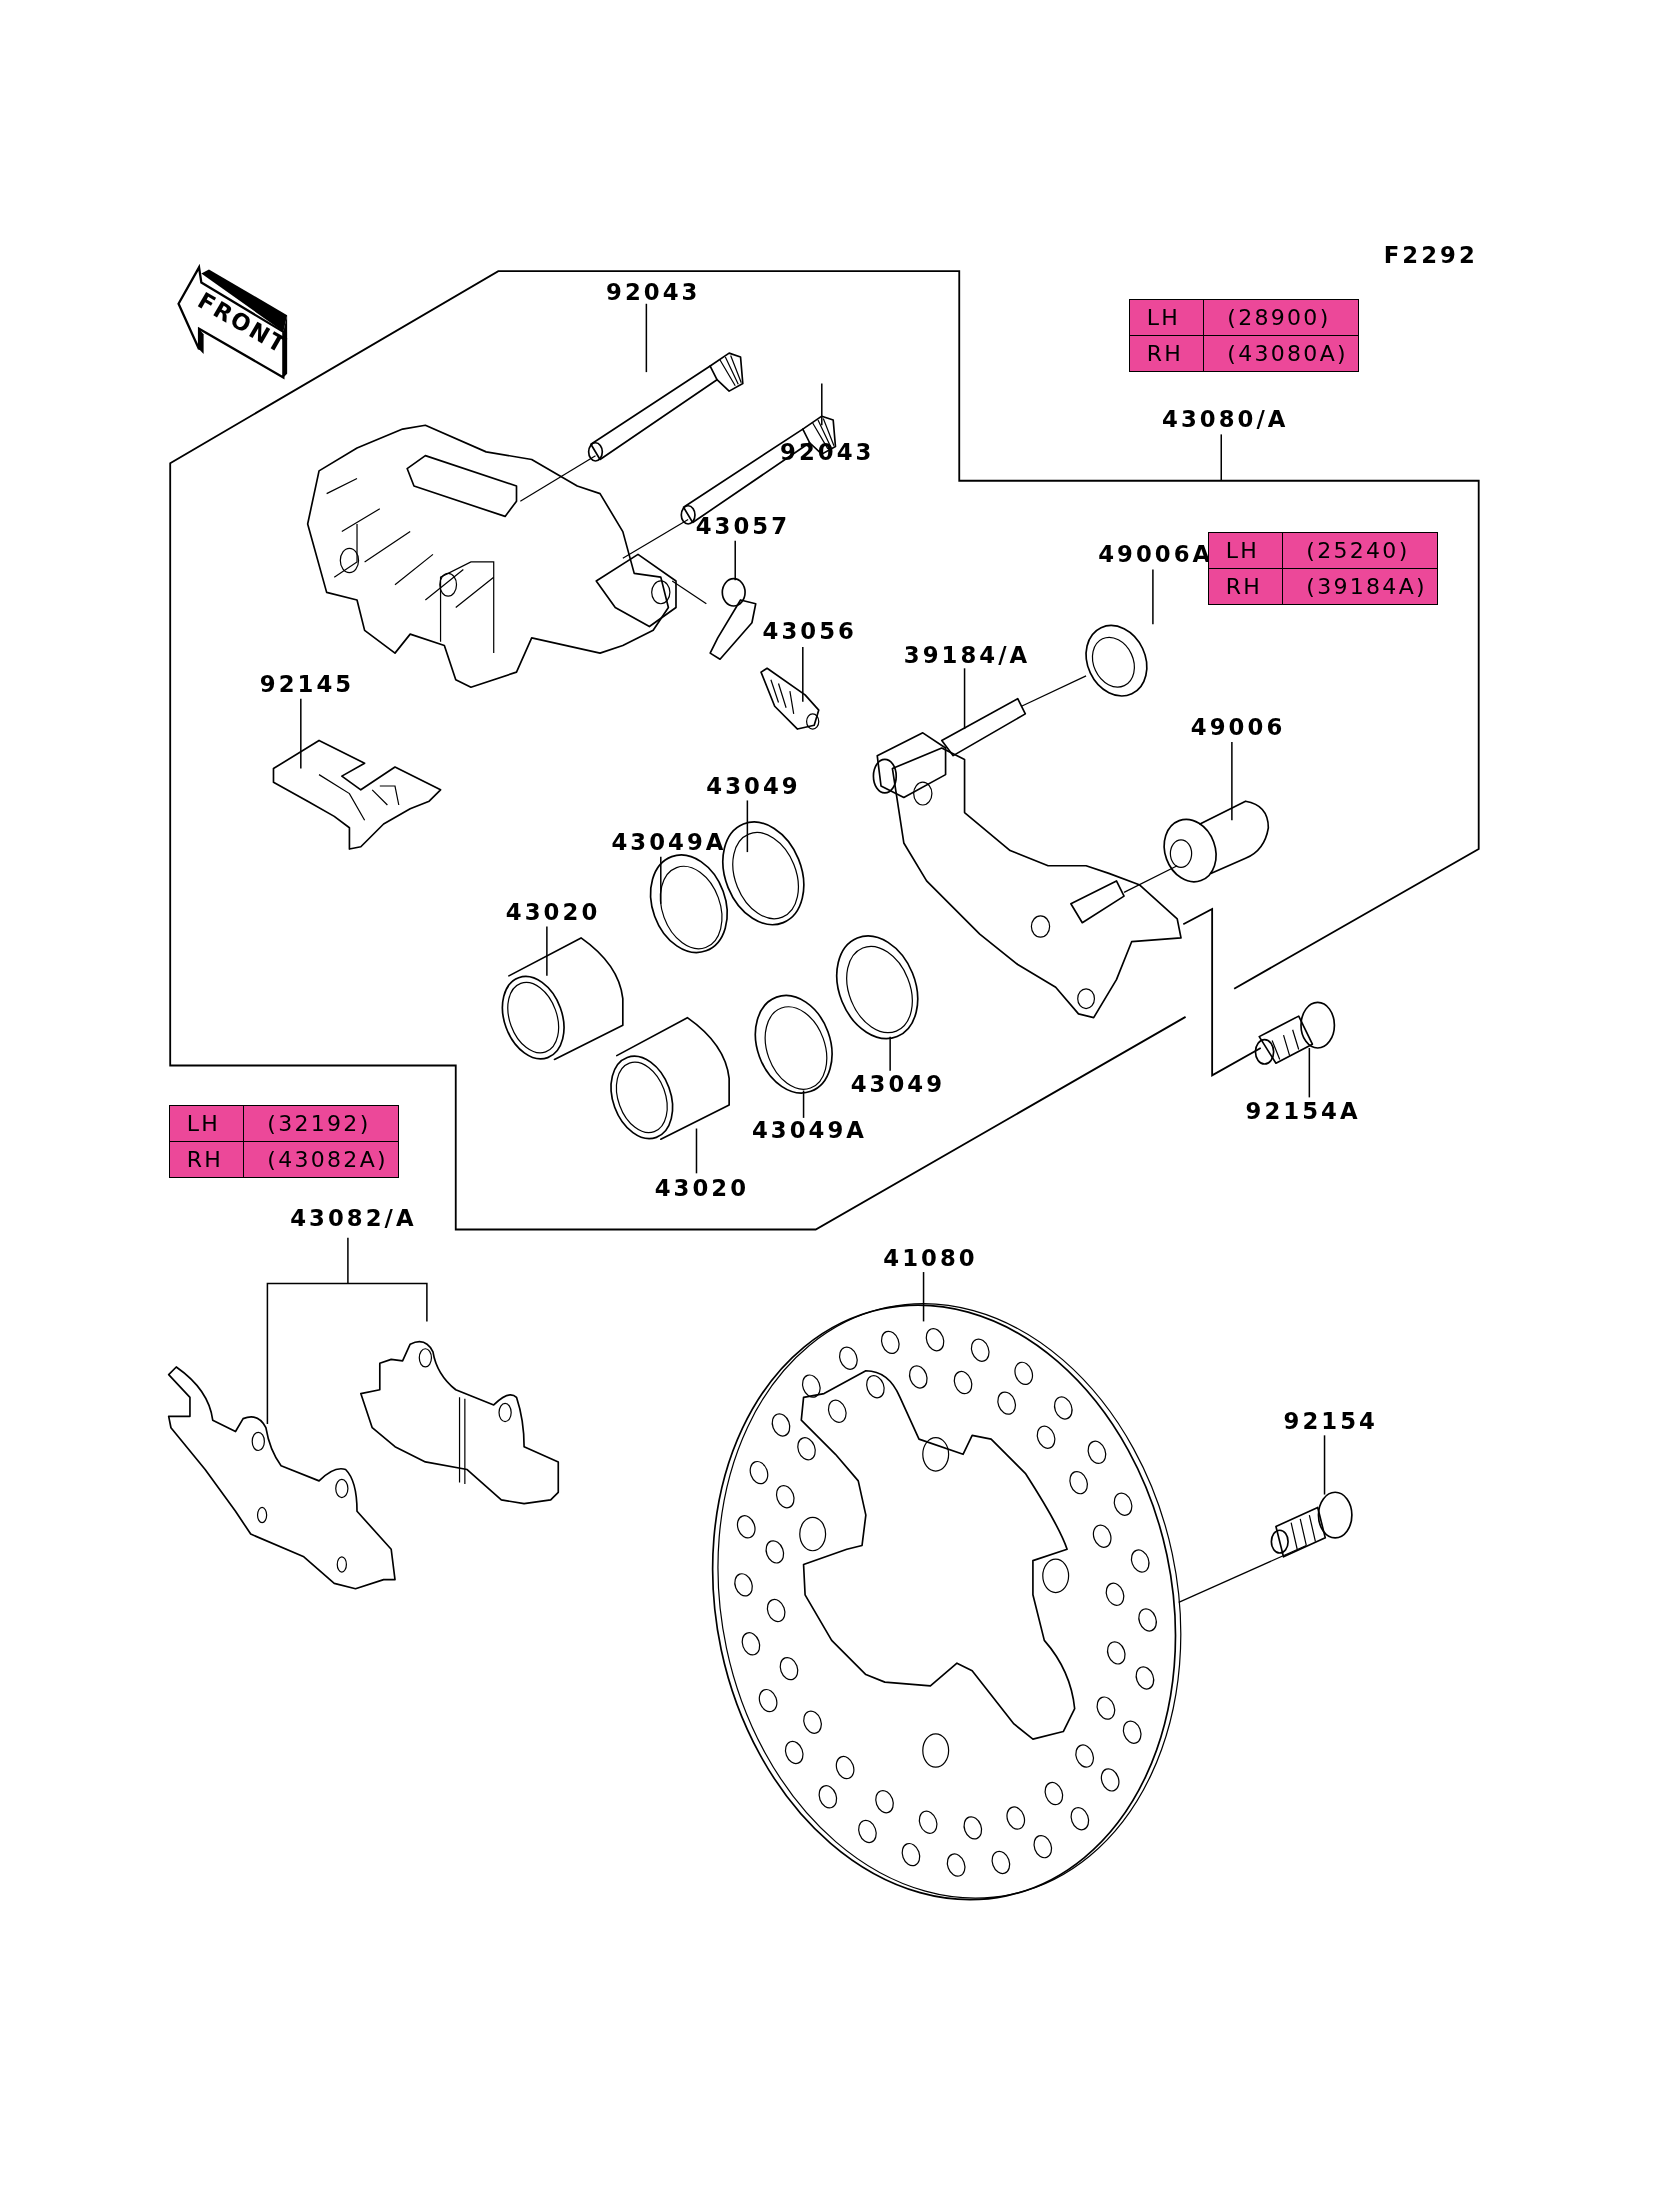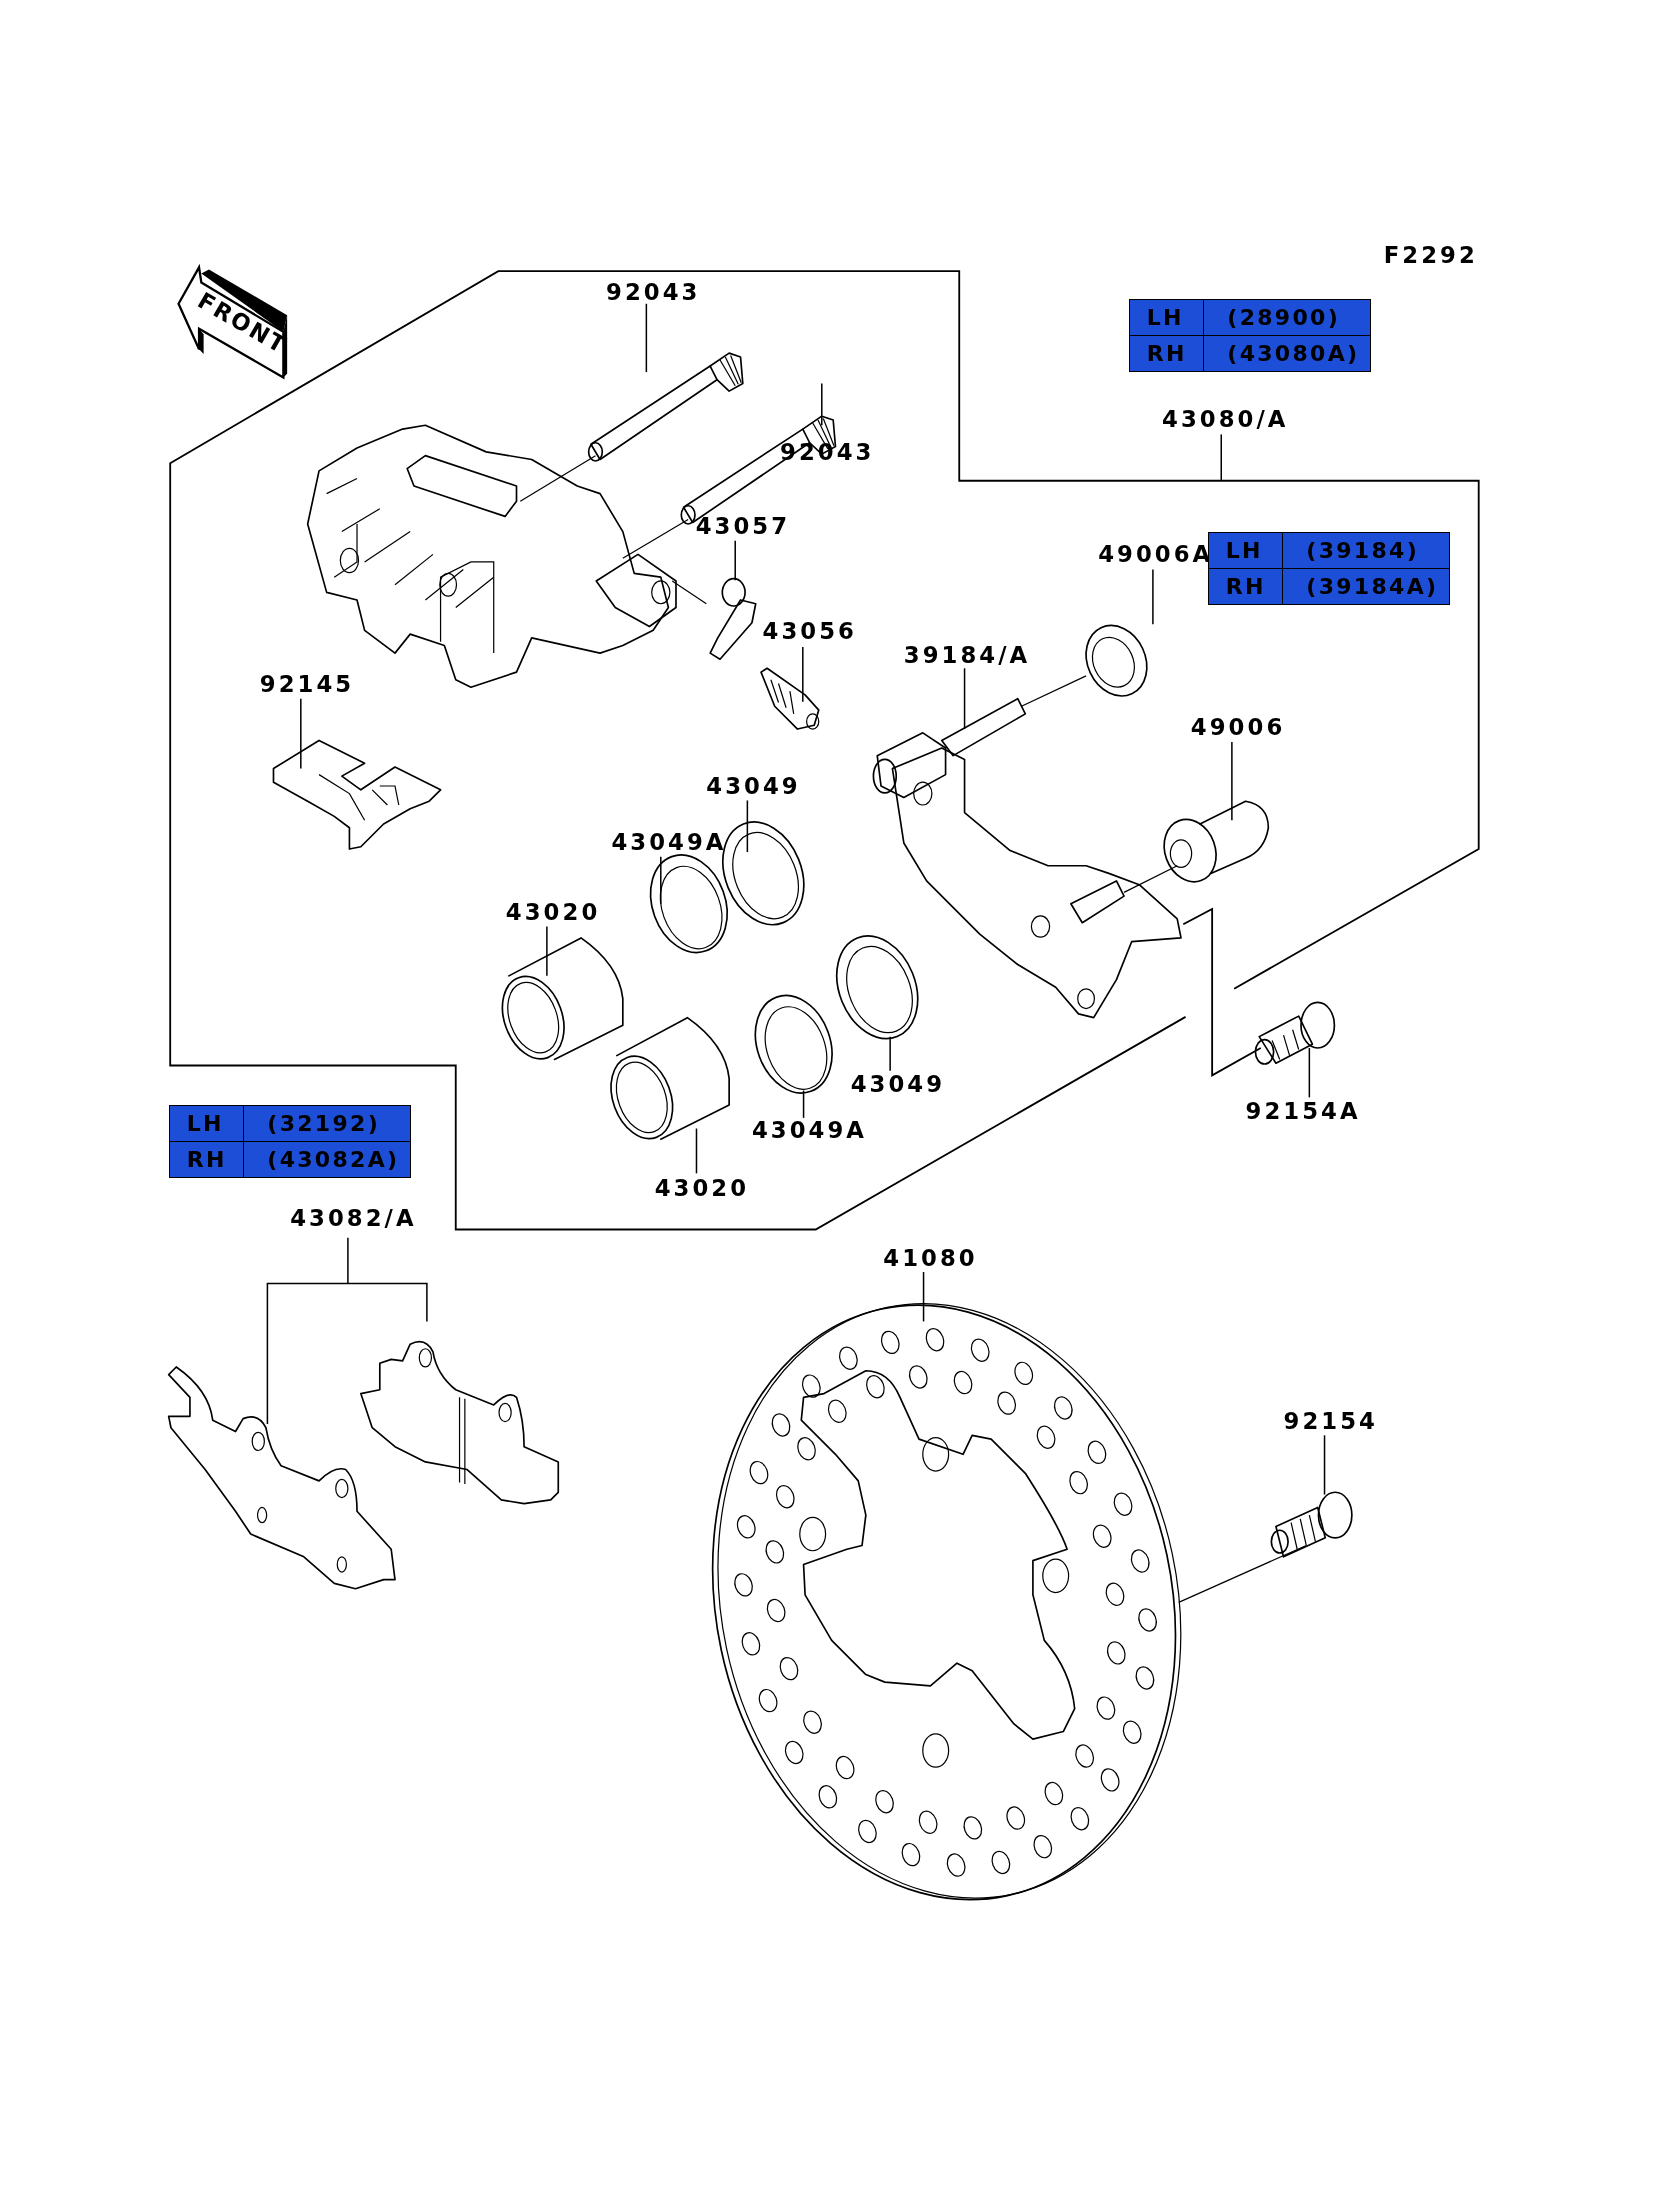--- a/index.html
+++ b/index.html
@@ -1,19 +1,19 @@
 <!DOCTYPE html>
 <html style="font-size:12px"><head>
 <meta charset="utf-8">
 <style>
   html, body { margin:0; padding:0; background:#ffffff; }
   body { width:1677px; height:2194px; position:relative; overflow:hidden; font-family:"DejaVu Sans Mono","Liberation Mono",monospace; color:#000; }
   #diagram { position:absolute; left:0; top:0; width:1677px; height:2194px; }
   .lbl { font-family:"DejaVu Sans","Liberation Sans",sans-serif; font-weight:bold; font-size:30px; letter-spacing:4px; fill:#000; }
-  .tbl { position:absolute; border:1.5px solid #000; border-collapse:collapse; background:#1d4ed8; font-family:"DejaVu Sans","Liberation Sans",sans-serif; font-weight:bold; font-size:22px; letter-spacing:2.3px; }
+  .tbl { position:absolute; border:1.5px solid #000; border-collapse:collapse; background:#ec4899; font-family:"DejaVu Sans","Liberation Sans",sans-serif; font-weight:normal; font-size:22px; letter-spacing:2.3px; }
   .tbl td { border:1.5px solid #000; height:35px; padding:0 10.6px; white-space:nowrap; }
   .tbl td.side { width:46px; text-align:left; padding-left:16.7px; }
   .tbl td.num { padding-left:23px; padding-right:10.6px; }
   .part { fill:none; stroke:#000; stroke-width:2.2; stroke-linejoin:round; stroke-linecap:round; }
   .thin { fill:none; stroke:#000; stroke-width:1.6; }
   .lead { fill:none; stroke:#000; stroke-width:2; }
   .frame { fill:none; stroke:#000; stroke-width:2.4; }
 </style>
 </head>
 <body>
@@ -275,21 +275,21 @@
     <td class="side">RH</td>
     <td class="num">(43080A)</td>
   </tr>
 </tbody>
   </table>
 
 <table class="tbl" style="left:1208px; top:532px;">
   <tbody>
       <tr>
     <td class="side">LH</td>
-    <td class="num">(39184)</td>
+    <td class="num">(25240)</td>
   </tr>
   <tr>
     <td class="side">RH</td>
     <td class="num">(39184A)</td>
   </tr>
 </tbody>
   </table>
 
 <table class="tbl" style="left:169px; top:1105px;">
   <tbody>

